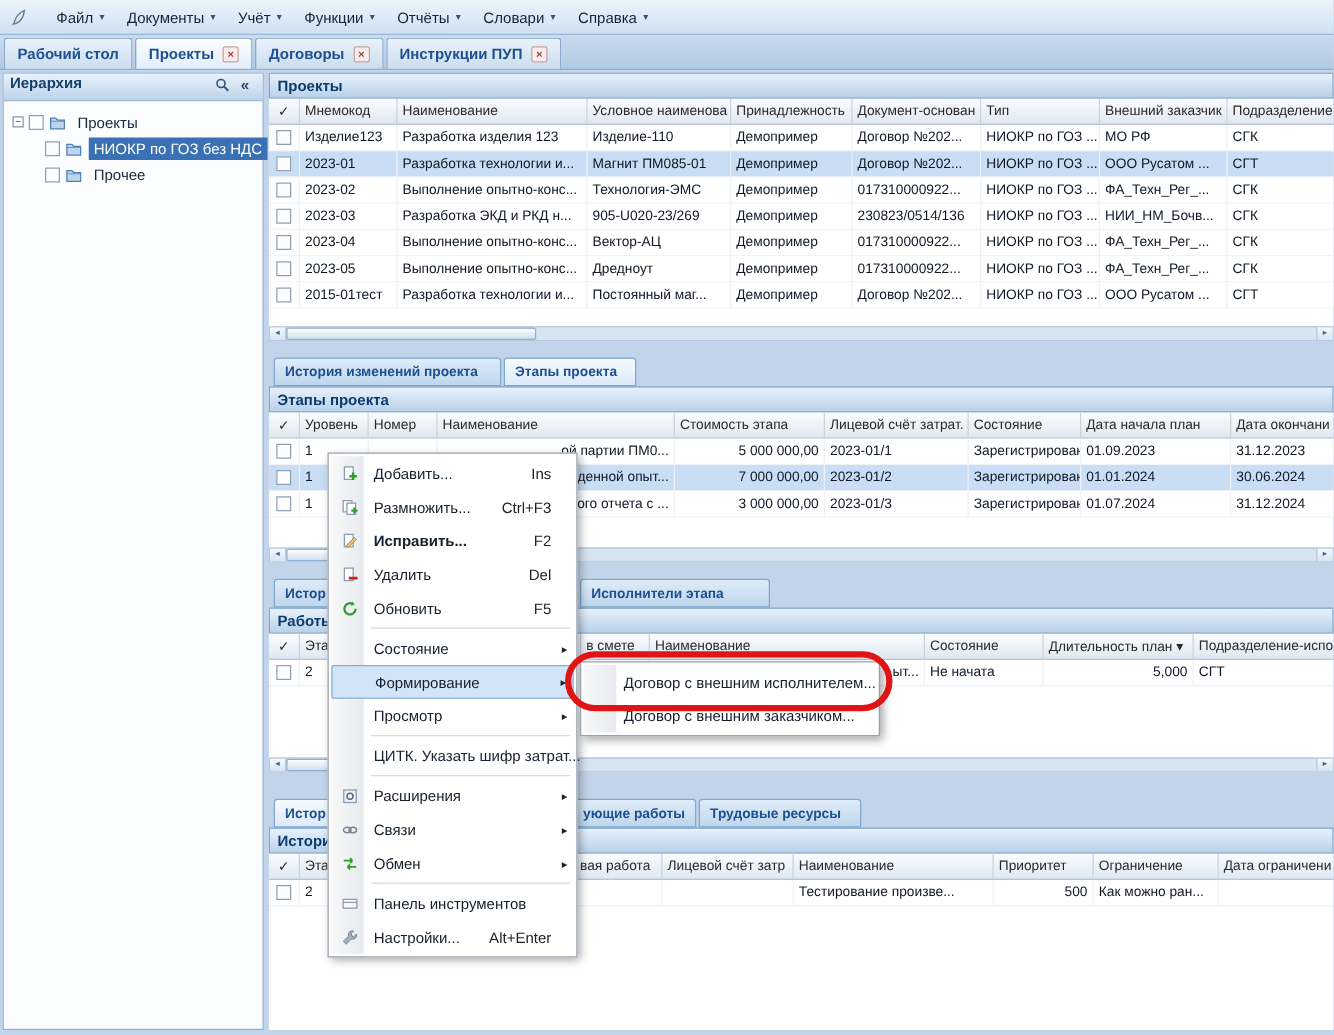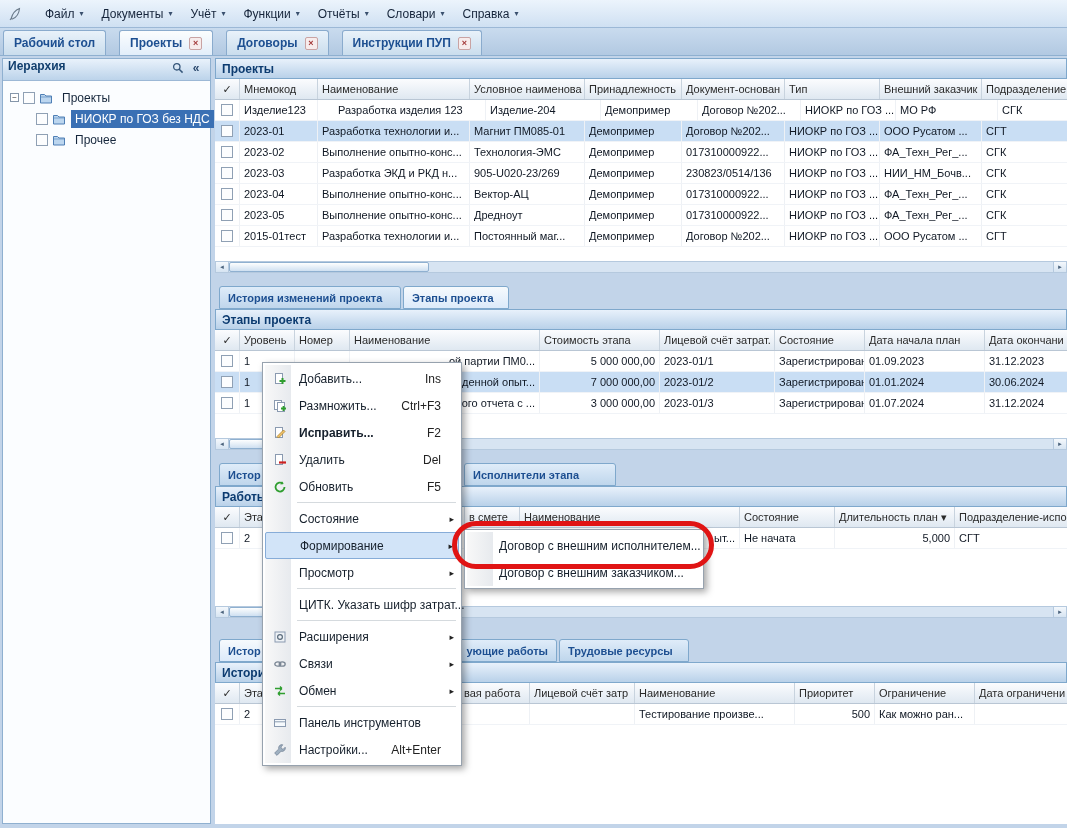--- a/index.html
+++ b/index.html
@@ -7,21 +7,21 @@
 body{position:relative;overflow:hidden;background:#c2d4e9;font-family:"Liberation Sans",sans-serif;font-size:12px;color:#111}
 
 
 .menubar{position:absolute;left:0;top:0;width:1067px;height:28px;background:linear-gradient(#ecf4fc,#cfe0f2);border-bottom:1px solid #9cb8d6;display:flex;align-items:center;padding:0 6px}
 .logo{width:20px;height:20px;margin:0 8px 0 2px;display:flex;align-items:center}
 .mb-items{display:flex;align-items:center}
 .menu-item{padding:4px 9px;display:flex;align-items:center;gap:5px;color:#15243a;cursor:default}
 .menu-item .caret{font-size:8px;color:#3a506e}
 
 
-.tabbar{position:absolute;left:0;top:28px;width:1067px;height:28px;background:linear-gradient(#c9dbee,#b2c9e2);border-bottom:1px solid #8fb0d0;display:flex;align-items:flex-end;padding:0 3px;gap:13px}
+.tabbar{position:absolute;left:0;top:28px;width:1067px;height:28px;background:linear-gradient(#c9dbee,#b2c9e2);border-bottom:1px solid #8fb0d0;display:flex;align-items:flex-end;padding:0 3px;gap:2px}
 .wtab{height:25px;display:flex;align-items:center;gap:7px;padding:0 10px;background:linear-gradient(#e9f2fa,#cadded);border:1px solid #8aabcd;border-bottom:none;border-radius:3px 3px 0 0;color:#1d4f91;font-weight:bold;white-space:nowrap}
 .wtab.active{background:linear-gradient(#fbfdfe,#e2eefa)}
 .wtab .close{width:13px;height:13px;border:1px solid #c9a3a3;background:#f7ecec;color:#a23737;font-size:9px;line-height:11px;text-align:center;border-radius:2px}
 
 
 .sidebar{position:absolute;left:2px;top:58px;width:209px;height:766px;background:#fbfdff;border:1px solid #8fb0d0}
 .sidebar-header{height:22px;background:linear-gradient(#e9f2fb,#bcd3ea);border-bottom:1px solid #9cb8d6;display:flex;padding:0 5px;color:#123f6e;font-weight:bold}
 .sidebar-header .sp{flex:1}
 .tool-btn{width:18px;height:18px;display:flex;align-items:center;justify-content:center;color:#2c4a6e;font-size:12px}
 .tree{padding:6px 3px}
@@ -195,22 +195,22 @@
         <div class="ghc" style="width: 103px;">Документ-основан</div>
         <div class="ghc" style="width: 95px;">Тип</div>
         <div class="ghc" style="width: 102px;">Внешний заказчик</div>
         <div class="ghc" style="width: 100px;">Подразделение</div>
       </div><div class="grid-body">
         <div class="grow">
           <div class="gc cbcell" style="width: 25px;">
             <span class="cb"></span>
           </div>
           <div class="gc" style="width: 78px;">Изделие123</div>
-          <div class="gc" style="width: 152px; margin-left: 16px;">Разработка изделия 123</div>
-          <div class="gc" style="width: 115px;">Изделие-204</div>
+          <div class="gc" style="width: 152px;">Разработка изделия 123</div>
+          <div class="gc" style="width: 115px;">Изделие-110</div>
           <div class="gc" style="width: 97px;">Демопример</div>
           <div class="gc" style="width: 103px;">Договор №202...</div>
           <div class="gc" style="width: 95px;">НИОКР по ГОЗ ...</div>
           <div class="gc" style="width: 102px;">МО РФ</div>
           <div class="gc" style="width: 100px;">СГК</div>
         </div>
         <div class="grow selected">
           <div class="gc cbcell" style="width: 25px;">
             <span class="cb"></span>
           </div>

